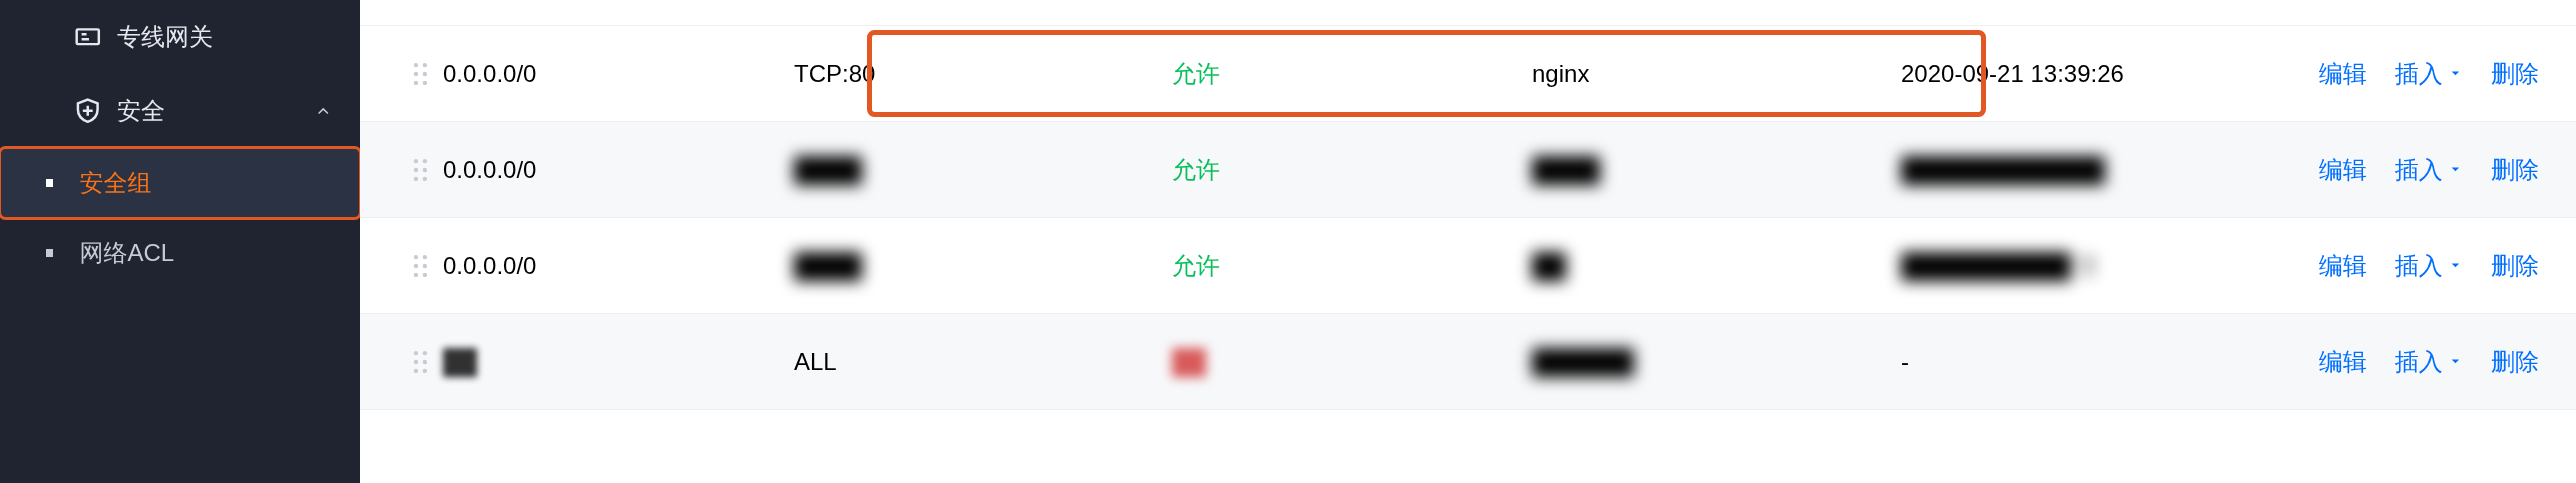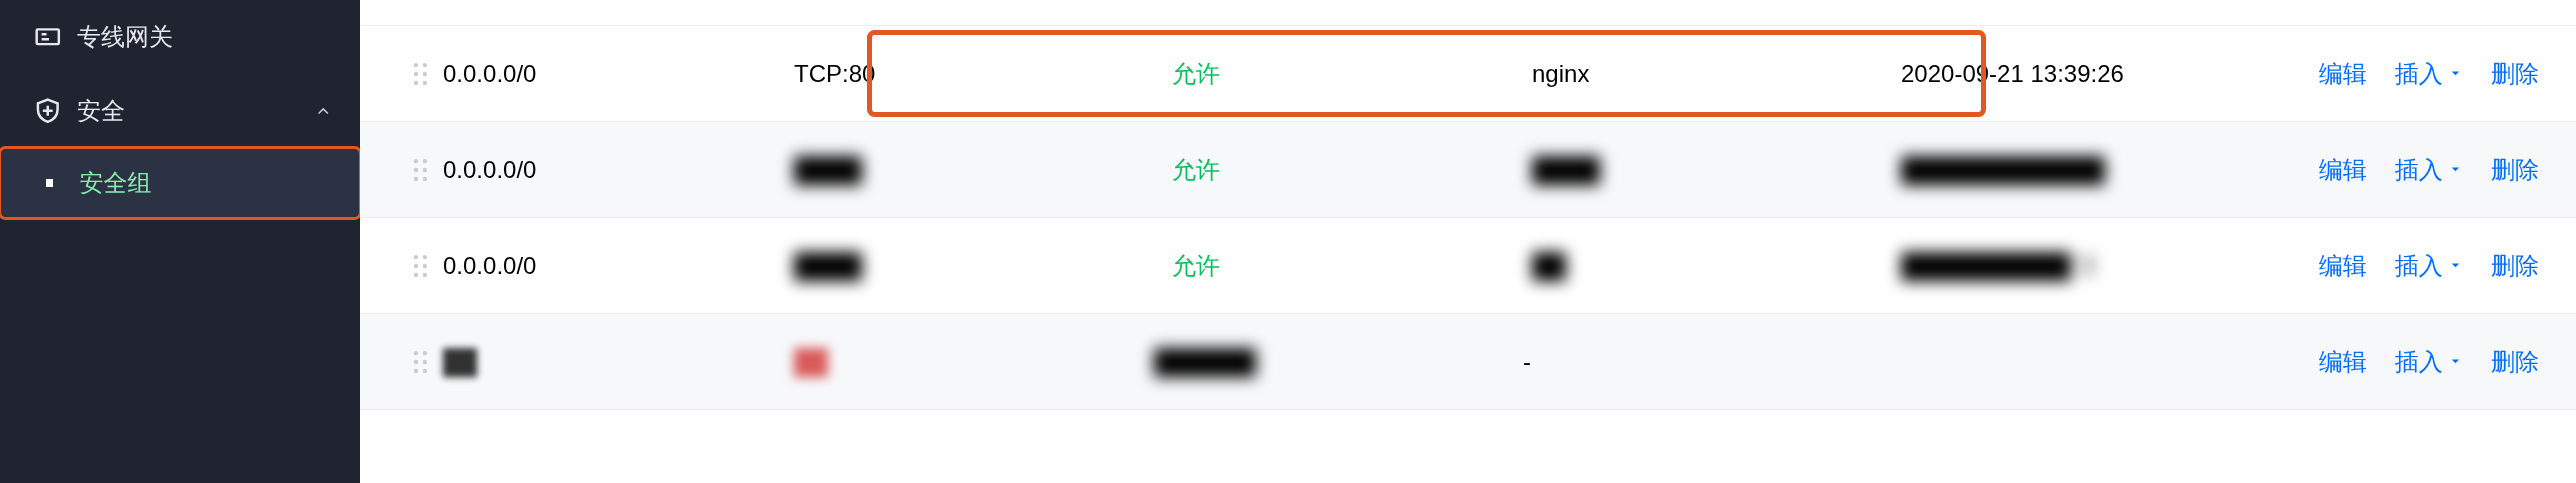--- a/index.html
+++ b/index.html
@@ -1,29 +1,29 @@
 <!DOCTYPE html>
 <html style="font-size:14.8px"><head>
   <meta charset="utf-8">
   <style>
     * { margin: 0; padding: 0; box-sizing: border-box; }
     body { font-family: -apple-system, BlinkMacSystemFont, "PingFang SC", "Microsoft YaHei", sans-serif; font-size: 24px; background: #fff; }
     .layout { display: flex; width: 2576px; height: 483px; }
     
     
     .sidebar { width: 360px; background: #1f2430; color: #c7cad3; display: flex; flex-direction: column; padding-top: 0; flex-shrink: 0; }
-    .nav-item { display: flex; align-items: center; height: 74px; padding-left: 33px; cursor: pointer; color: #e6e8ee; }
+    .nav-item { display: flex; align-items: center; height: 74px; padding-left: 33px; cursor: pointer; color: #e6e8ee; margin-left: 40px; }
     .nav-item .glyph { width: 44px; display: inline-flex; align-items: center; justify-content: flex-start; }
     .nav-item .glyph svg { width: 29.5px; height: 29.5px; fill: none; stroke: #e6e8ee; stroke-width: 2; }
     .nav-item .chev { margin-left: auto; margin-right: 28px; display: inline-flex; }
     .nav-item .chev svg { width: 18.5px; height: 18.5px; stroke: #c7cad3; stroke-width: 2; fill: none; }
     .section-label { padding-left: 33px; height: 55px; display: flex; align-items: center; color: #7e889c; font-size: 22px; }
     .sub-item { display: flex; align-items: center; height: 70px; padding-left: 46px; color: #c7cad3; cursor: pointer; position: relative; }
     .sub-item .dot-icon { width: 7.4px; height: 7.4px; background: #c7cad3; margin-right: 26px; }
-    .sub-item.active { background: #2a3243; color: #86efac; }
+    .sub-item.active { background: #2a3243; color: #f97316; }
     .sub-item.active .dot-icon { background: #fff; }
     .sub-item.highlight-box { outline: 3.7px solid #e25822; outline-offset: -1.8px; border-radius: 5.5px; }
     
     
     .main { flex: 1; background: #fff; }
     .row { display: flex; align-items: center; height: 96px; border-bottom: 0.9px solid #edeef2; padding-left: 37px; padding-right: 37px; position: relative; }
     .row.head { height: 26px; border-bottom: 0.9px solid #edeef2; }
     .row.alt { background: #f7f8fa; }
     .row.highlight-row .row-inner { position: absolute; left: 507px; right: 590px; top: 3.7px; bottom: 3.7px; border: 5.5px solid #e25822; border-radius: 7.4px; pointer-events: none; }
     .drag-handle { width: 46px; color: #c9cbd3; cursor: grab; display: flex; align-items: center; justify-content: center; }
@@ -67,20 +67,24 @@
       <span>安全</span>
       <span class="chev">
         <svg viewBox="0 0 24 24">
             <path d="M6 15l6-6 6 6"></path>
           </svg>
       </span>
     </div>
     <div class="sub-item active highlight-box">
       <span class="dot-icon"></span>
       <span>安全组</span>
+    </div>
+    <div class="sub-item">
+      <span class="dot-icon"></span>
+      <span>网络ACL</span>
     </div>
   </div>
 
   <div class="main">
     <div class="row head"></div>
     <div id="rows">
         <div class="row highlight-row">
     <div class="drag-handle">
       <svg viewBox="0 0 10 16">
               <circle cx="2" cy="2" r="1.5"></circle>
@@ -160,20 +164,21 @@
       <svg viewBox="0 0 10 16">
               <circle cx="2" cy="2" r="1.5"></circle>
               <circle cx="8" cy="2" r="1.5"></circle>
               <circle cx="2" cy="8" r="1.5"></circle>
               <circle cx="8" cy="8" r="1.5"></circle>
               <circle cx="2" cy="14" r="1.5"></circle>
               <circle cx="8" cy="14" r="1.5"></circle>
             </svg>
     </div>
     <div class="col c-source"><span class="slight-blur">██</span></div>
+    <div class="col c-proto"><span class="">ALL</span></div>
     <div class="col c-policy" style=""><span class="blur-red">██</span></div>
     <div class="col c-note"><span class="blur">██████</span></div>
     <div class="col c-time"><span class="">-</span></div>
     <div class="col c-ops">
       <span class="op">编辑</span>
       <span class="op drop">插入<svg viewBox="0 0 24 24">
                 <path d="M6 9l6 6 6-6z"></path>
               </svg></span>
       <span class="op">删除</span>
     </div>

